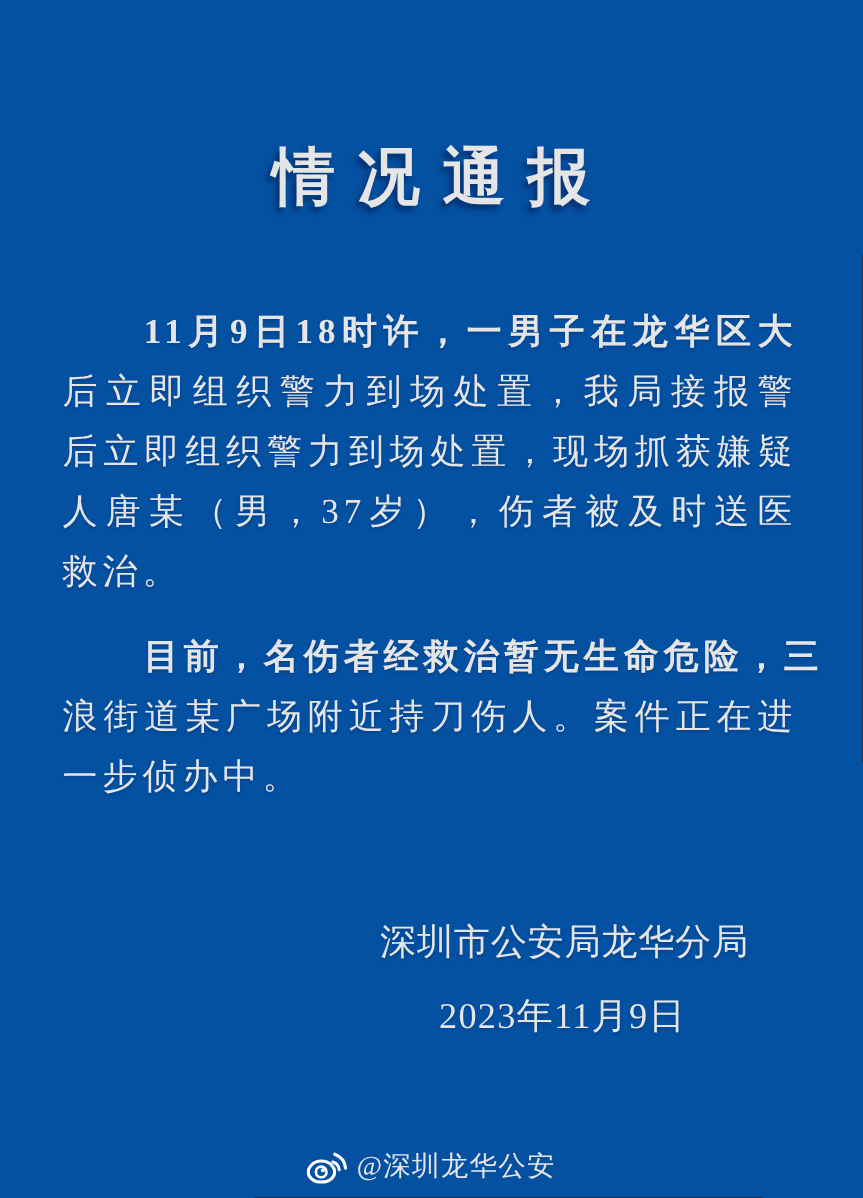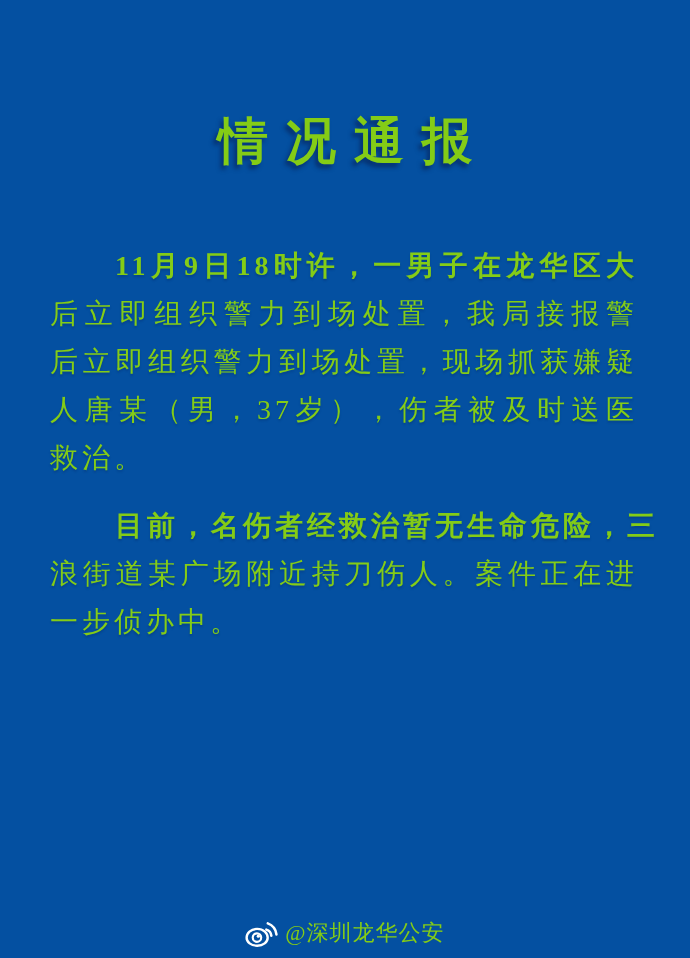--- a/index.html
+++ b/index.html
@@ -4,21 +4,21 @@
 <style>
   * { margin: 0; padding: 0; box-sizing: border-box; }
   html, body { background: #222; }
   .page {
     position: relative;
     width: 690px;
     height: 958px;
     margin: 0 auto;
     background: #0450A1;
     overflow: hidden;
-    color: #84cc16;
+    color: #e5e5e5;
     font-family: "Liberation Serif", "DejaVu Serif", serif;
   }
   .title {
     position: absolute;
     top: 110px;
     left: 0;
     right: 0;
     text-align: center;
     font-size: 50px;
     font-weight: 700;
@@ -105,20 +105,24 @@
       <div class="line">人唐某（男，37岁），伤者被及时送医</div>
       <div class="line last">救治。</div>
     </div>
     <div class="para">
       <div class="line indent">目前，名伤者经救治暂无生命危险，三</div>
       <div class="line">浪街道某广场附近持刀伤人。案件正在进</div>
       <div class="line last">一步侦办中。</div>
     </div>
   </div>
 
+  <div class="signature-block">
+    <div class="sig-name">深圳市公安局龙华分局</div>
+    <div class="sig-date">2023年11月9日</div>
+  </div>
 
   <div class="footer">
     <span class="weibo-icon-wrap">
       <svg width="33" height="28" viewBox="0 0 34 29" aria-hidden="true">
         <g fill="none" stroke="#ffffff" stroke-width="2.6" stroke-linecap="round">
           <path d="M22 10 a7.5 7.5 0 0 1 5.2 6.3"></path>
           <path d="M23.5 3.5 a14 14 0 0 1 9 11.5"></path>
         </g>
         <path d="M12.5 9.2 C5.8 9.2 1.6 13.8 1.6 18.4 C1.6 23 6.2 26.6 12.5 26.6 C18.8 26.6 23.4 23 23.4 18.4 C23.4 13.8 19.2 9.2 12.5 9.2 Z" fill="none" stroke="#ffffff" stroke-width="2.5"></path>
         <circle cx="12.3" cy="18.2" r="4.4" fill="none" stroke="#ffffff" stroke-width="2.2"></circle>

